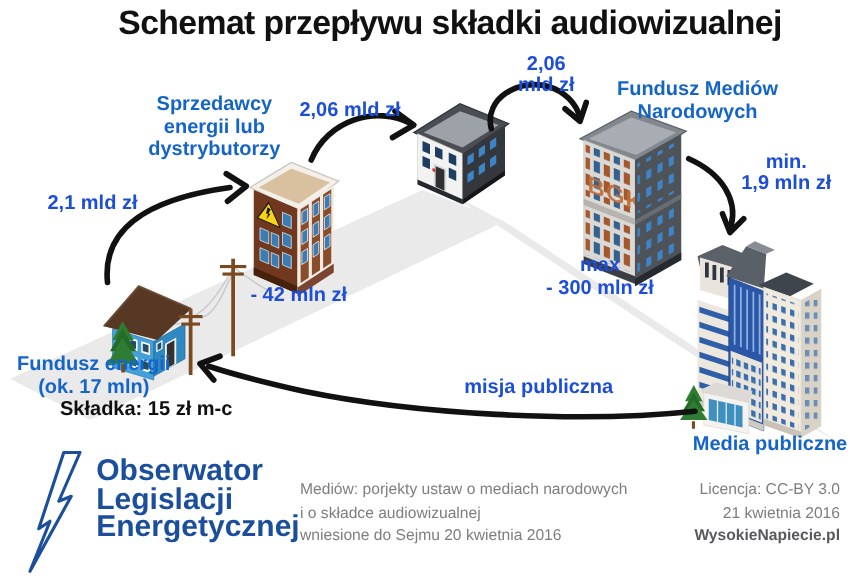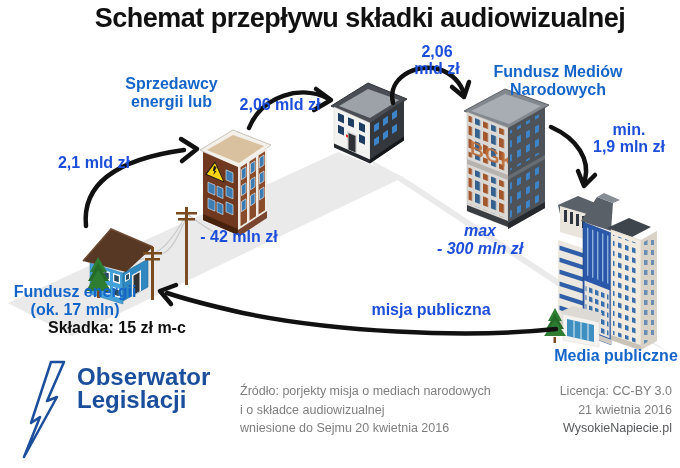--- a/index.html
+++ b/index.html
@@ -8,21 +8,21 @@
   .scene{position:absolute;left:0;top:0;}
   .lbl{position:absolute;font-weight:bold;text-align:center;color:#1d4ed8;
        font-size:16px;line-height:17px;white-space:nowrap;}
   .lbl.blue{color:#1565C8;line-height:18px;}
   .lbl .black{color:#0f0f0f;margin-left:48px;}
   .title{position:absolute;left:0;top:3px;width:680px;text-align:center;
          font-size:27px;font-weight:bold;color:#111;letter-spacing:-0.5px;padding-left:20px;}
   .foot{position:absolute;font-size:12.5px;line-height:18.6px;color:#7E7E7E;
         font-weight:normal;white-space:nowrap;}
   .foot.right{text-align:right;}
-  .foot .strong{font-weight:normal;color:#58595B;}
+  .foot .strong{font-weight:bold;color:#58595B;}
   .logo-text{position:absolute;left:77px;top:366px;font-size:24px;line-height:22.6px;
              font-weight:bold;color:#1B4E9B;white-space:nowrap;}
 </style>
 </head>
 <body>
 
 <div class="stage">
 
   <svg class="scene" width="680" height="468" viewBox="0 0 680 468">
     <defs>
@@ -275,69 +275,71 @@
     </g>
 
     <path d="M 51,362 L 31,423 L 40,417 L 24,457 L 57,397 L 47,401 L 64,362 Z" fill="#fff" stroke="#1B4E9B" stroke-width="2.5" stroke-linejoin="round"></path>
   </svg>
 
   <div class="title">Schemat przepływu składki audiowizualnej</div>
 
   <div class="lbl blue" style="left:103px;top:75px;width:137px;">
     <div>Sprzedawcy</div>
     <div>energii lub</div>
+    <div>dystrybutorzy</div>
   </div>
 
 
   <div class="lbl blue" style="left:486px;top:63px;width:144px;">
     <div>Fundusz Mediów</div>
     <div>Narodowych</div>
   </div>
 
   <div class="lbl blue" style="left:550px;top:347px;width:132px;">Media publiczne</div>
 
   <div class="lbl blue" style="left:0px;top:283px;width:150px;">
     <div>Fundusz energii</div>
     <div>(ok. 17 mln)</div>
     <div class="black">Składka: 15 zł m-c</div>
   </div>
 
-  <div class="lbl" style="left:18px;top:154px;width:112px;text-align:right;">2,1 mld zł</div>
-
-  <div class="lbl" style="left:224px;top:80px;width:112px;margin-top:16px;">2,06 mld zł</div>
+  <div class="lbl" style="left:18px;top:154px;width:112px;">2,1 mld zł</div>
+
+  <div class="lbl" style="left:224px;top:80px;width:112px;">2,06 mld zł</div>
 
   <div class="lbl" style="left:398px;top:44px;width:78px;line-height:16.5px;">
     <div>2,06</div>
     <div>mld zł</div>
   </div>
 
   <div class="lbl" style="left:583px;top:121px;width:92px;">
     <div>min.</div>
     <div>1,9 mln zł</div>
   </div>
 
   <div class="lbl" style="left:188px;top:228px;width:102px;">- 42 mln zł</div>
 
-  <div class="lbl" style="left:424px;top:222px;width:112px;line-height:17.5px;font-style:italic;">
+  <div class="lbl" style="left:424px;top:204px;width:112px;line-height:17.5px;">
     <div>max</div>
     <div>- 300 mln zł</div>
   </div>
 
   <div class="lbl" style="left:362px;top:301px;width:138px;">misja publiczna</div>
 
   <div class="foot" style="left:240px;top:382px;">
-    <div>Źródło: porjekty misja o mediach narodowych</div>
+    <div>Mediów: porjekty ustaw o mediach narodowych</div>
     <div>i o składce audiowizualnej</div>
     <div>wniesione do Sejmu 20 kwietnia 2016</div>
   </div>
 
   <div class="foot right" style="left:468px;top:382px;width:204px;">
     <div>Licencja: CC-BY 3.0</div>
     <div>21 kwietnia 2016</div>
     <div class="strong">WysokieNapiecie.pl</div>
   </div>
 
   <div class="logo-text">
     <div>Obserwator</div>
     <div>Legislacji</div>
+    <div>Energetycznej</div>
   </div>
 
 </div>
 
 </body></html>

